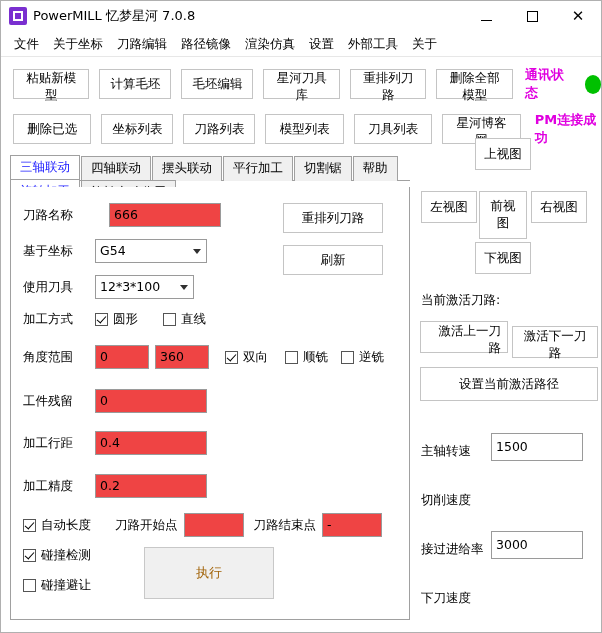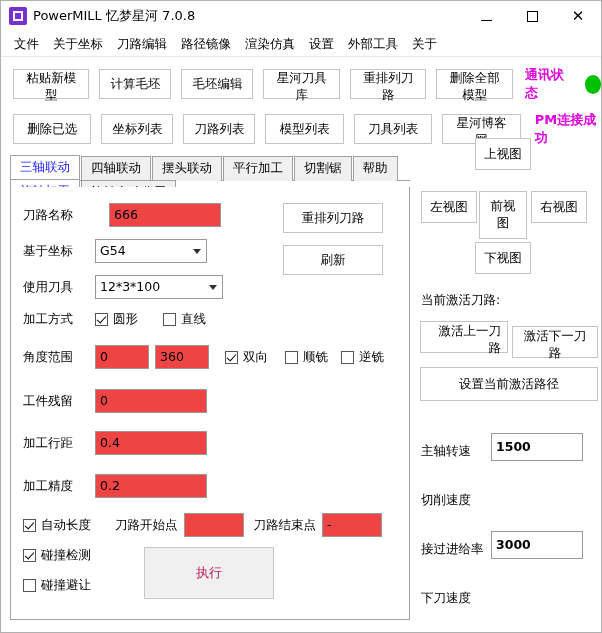--- a/index.html
+++ b/index.html
@@ -281,28 +281,27 @@
   .rtbox {
     position: absolute;
     border: 1px solid #9a9a9a;
     background: #fff;
     box-sizing: border-box;
     font-size: 12.5px;
     padding: 0 4px;
     line-height: 26px;
     height: 28px;
     color: #000;
-    font-weight: bold;
   }
   .exec-btn {
     position: absolute;
     background: #f0f0f0;
     border: 1px solid #c8c8c8;
     font-size: 13px;
-    color: #be185d;
+    color: #a16207;
     cursor: default;
     box-sizing: border-box;
   }
 </style>
 </head>
 <body>
 
 <div class="window">
 
   <div class="titlebar">
@@ -377,21 +376,21 @@
     <div class="frow" style="left:12px; top:52px;">
       <span class="flabel" style="width:72px;">基于坐标</span>
       <div class="combo" style="width:112px;">
         <span>G54</span>
         <span class="arrow"></span>
       </div>
     </div>
 
     <div class="frow" style="left:12px; top:88px;">
       <span class="flabel" style="width:72px;">使用刀具</span>
-      <div class="combo" style="width:128px;">
+      <div class="combo" style="width:99px;">
         <span>12*3*100</span>
         <span class="arrow"></span>
       </div>
     </div>
 
     <div class="frow" style="left:12px; top:124px;">
       <span class="flabel" style="width:72px;">加工方式</span>
       <span class="chk" style="width:68px;">
         <span class="chkbox checked"></span>
         <span>圆形</span>

